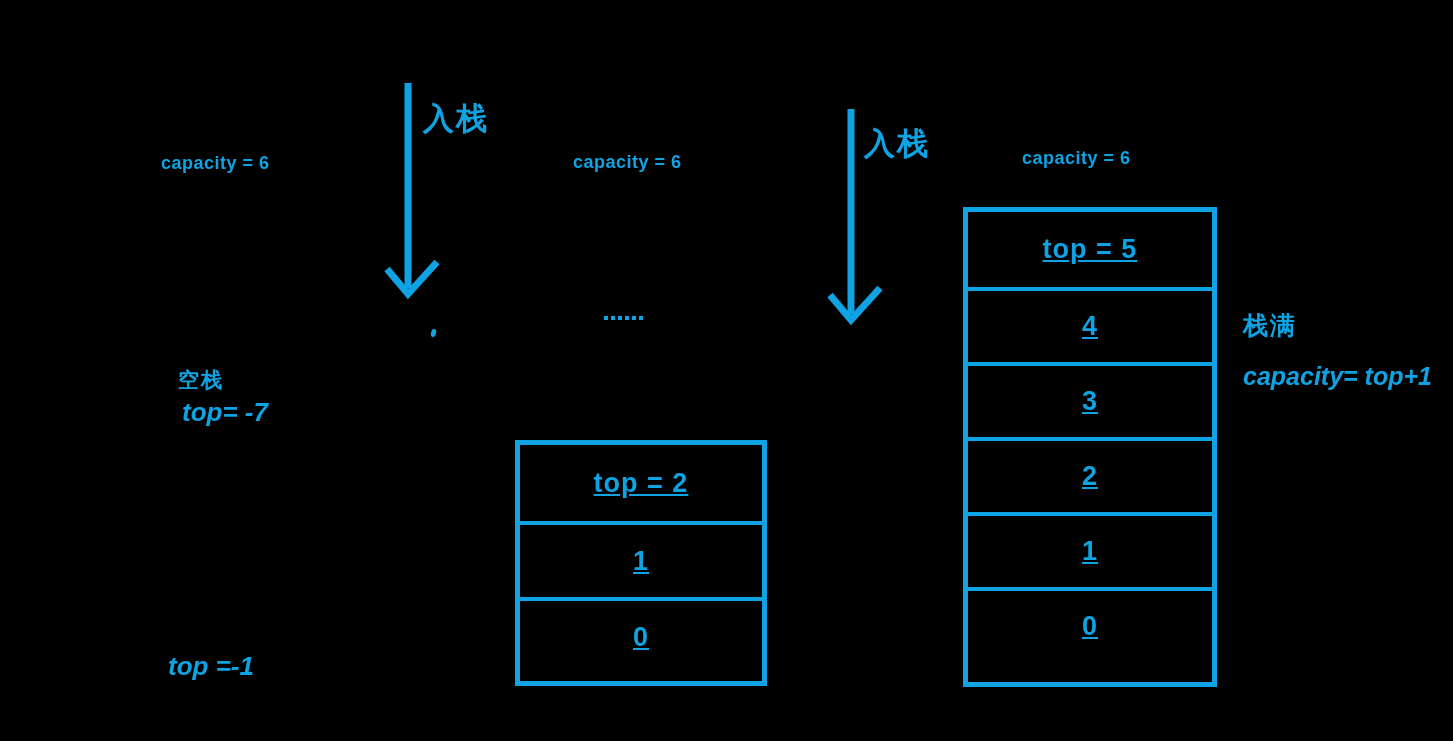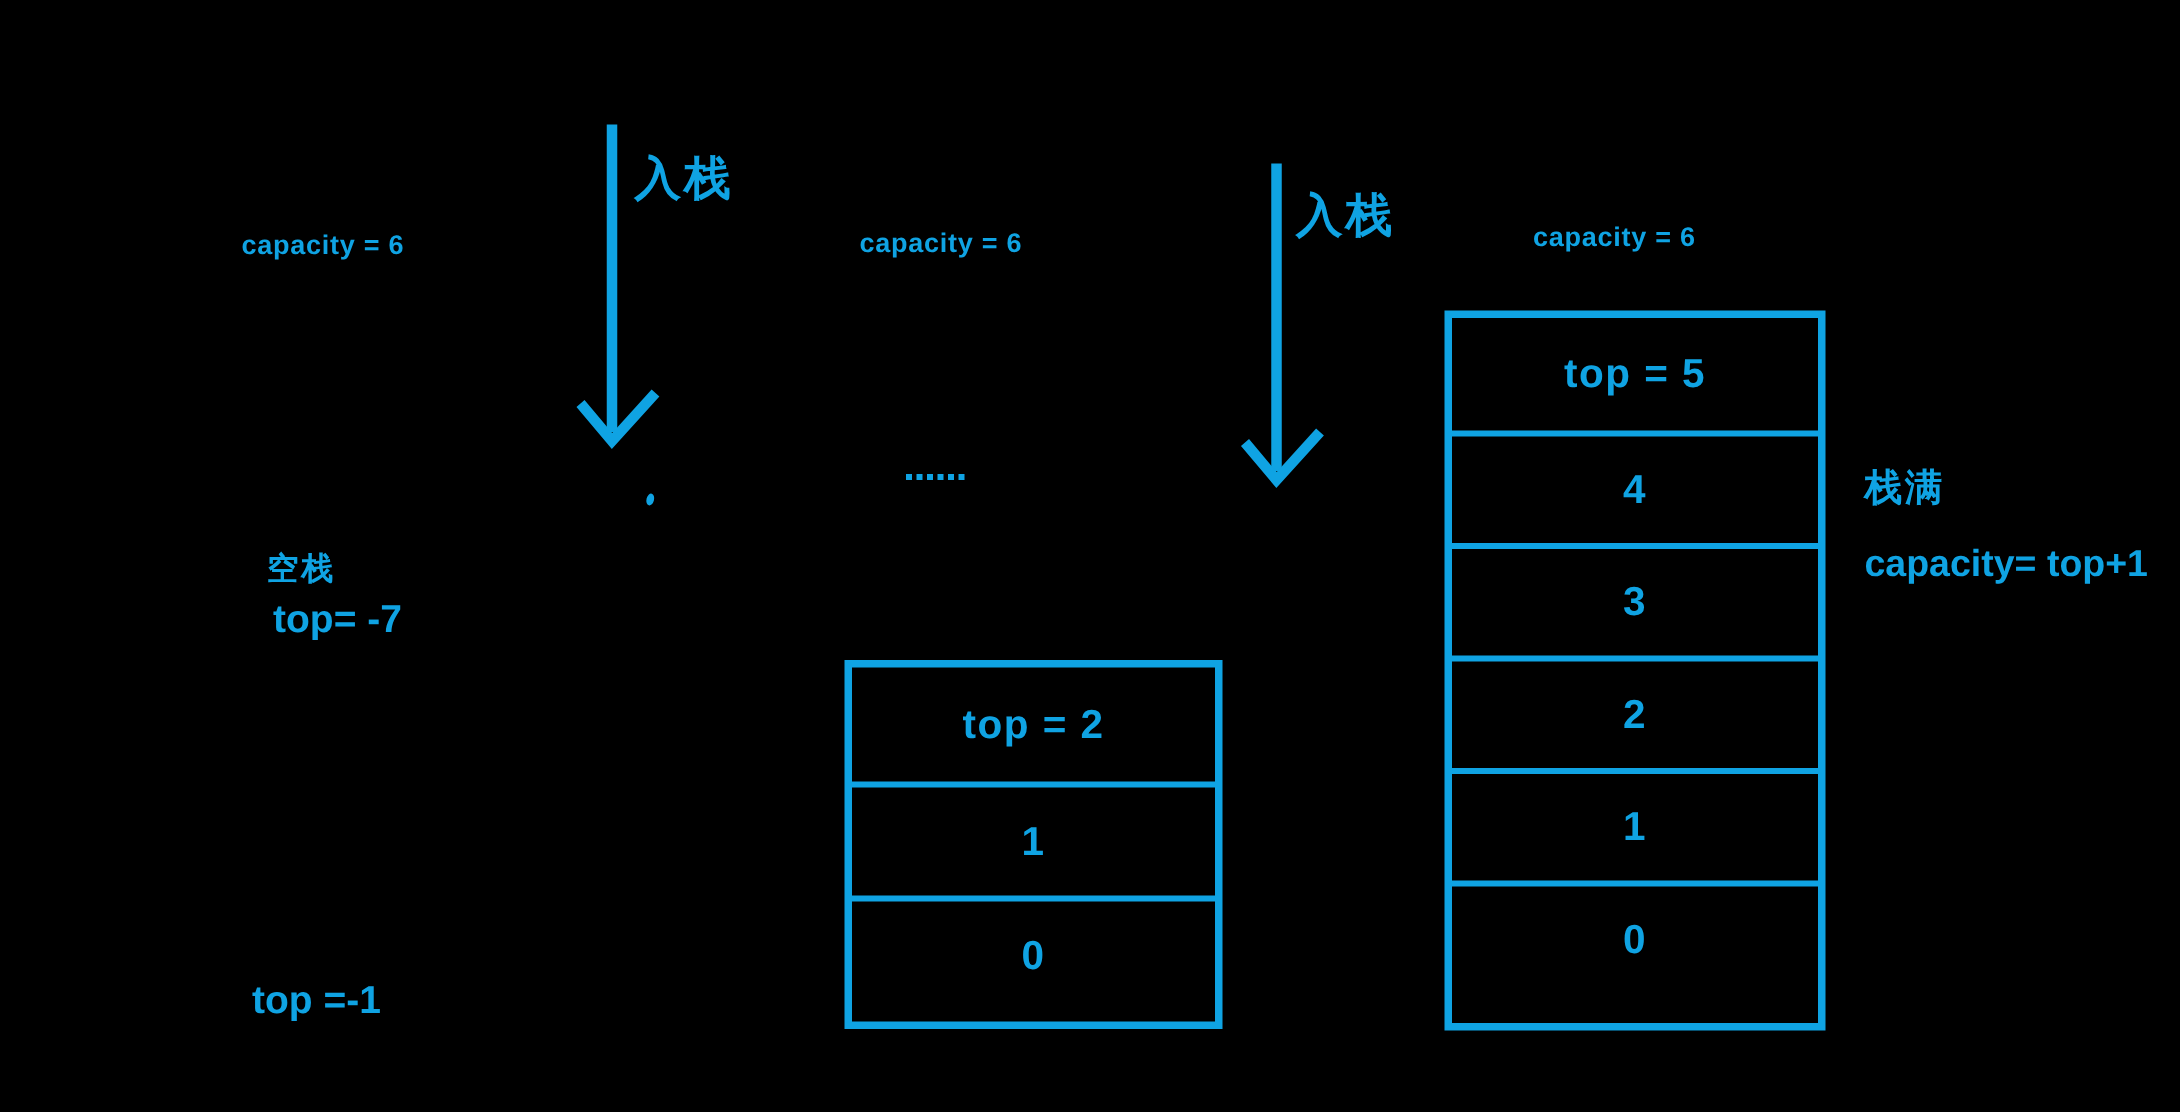--- a/index.html
+++ b/index.html
@@ -16,37 +16,38 @@
   }
   .lbl {
     position: absolute;
     font-weight: 700;
     color: var(--accent);
     white-space: nowrap;
     line-height: 1.1;
   }
   .cap { font-size: 18px; letter-spacing: 0.5px; }
   .cjk { font-size: 31px; letter-spacing: 2px; }
-  .ptr { font-size: 26px; }
+  .ptr { font-size: 26px; font-style: italic; }
   .arrow-svg { position: absolute; overflow: visible; }
   .stack {
     position: absolute;
     border: 5px solid var(--accent);
     background: transparent;
     display: flex;
     flex-direction: column;
   }
   .stack .cell {
     display: flex;
     align-items: center;
     justify-content: center;
     font-weight: 700;
     font-size: 27px;
     color: var(--accent);
     letter-spacing: 1px;
+    text-decoration: underline;
   }
   .stack .cell + .cell { border-top: 4px solid var(--accent); }
   .stack-mid .cell { height: 76px; }
   .stack-right .cell { height: 75px; }
   .dashes { position: absolute; display: flex; gap: 3px; align-items: center; }
   .dashes i { display: block; width: 4px; height: 4px; background: var(--accent); }
   .dot {
     position: absolute;
     width: 5px; height: 8px;
     background: var(--accent);
@@ -83,21 +84,21 @@
       <i></i>
       <i></i>
   </div>
 
   <svg class="arrow-svg" style="left:813px; top:104px;" width="90" height="225" viewBox="0 0 90 225">
     <line x1="38" y1="5" x2="38" y2="210" stroke="#0FA3E3" stroke-width="7"></line>
     <polyline points="17,191 38,216 67,184" fill="none" stroke="#0FA3E3" stroke-width="7"></polyline>
   </svg>
   <div class="lbl cjk" style="left:864px; top:127px;">入栈</div>
 
-  <div class="stack stack-mid" style="left:515px; top:440px; width:252px; height:246px;margin-left:48px;">
+  <div class="stack stack-mid" style="left:515px; top:440px; width:252px; height:246px;">
     <div class="cell">top = 2</div>
     <div class="cell">1</div>
     <div class="cell">0</div>
   </div>
 
   <div class="lbl cap" style="left:1022px; top:149px;">capacity = 6</div>
 
   <div class="stack stack-right" style="left:963px; top:207px; width:254px; height:480px;">
     <div class="cell">top = 5</div>
     <div class="cell">4</div>

